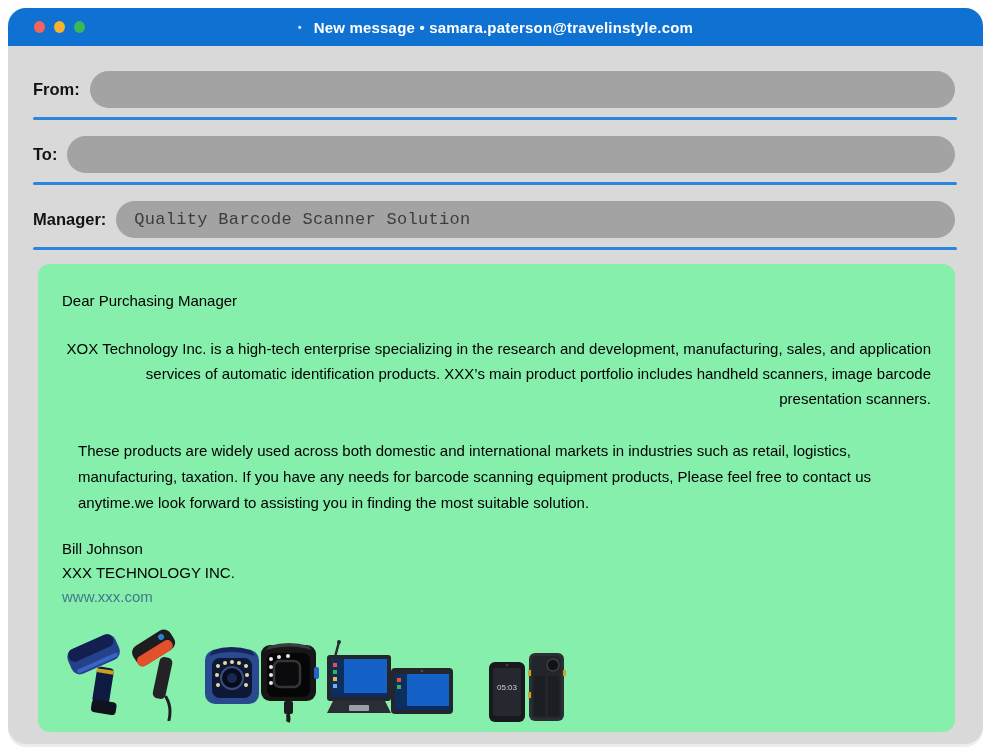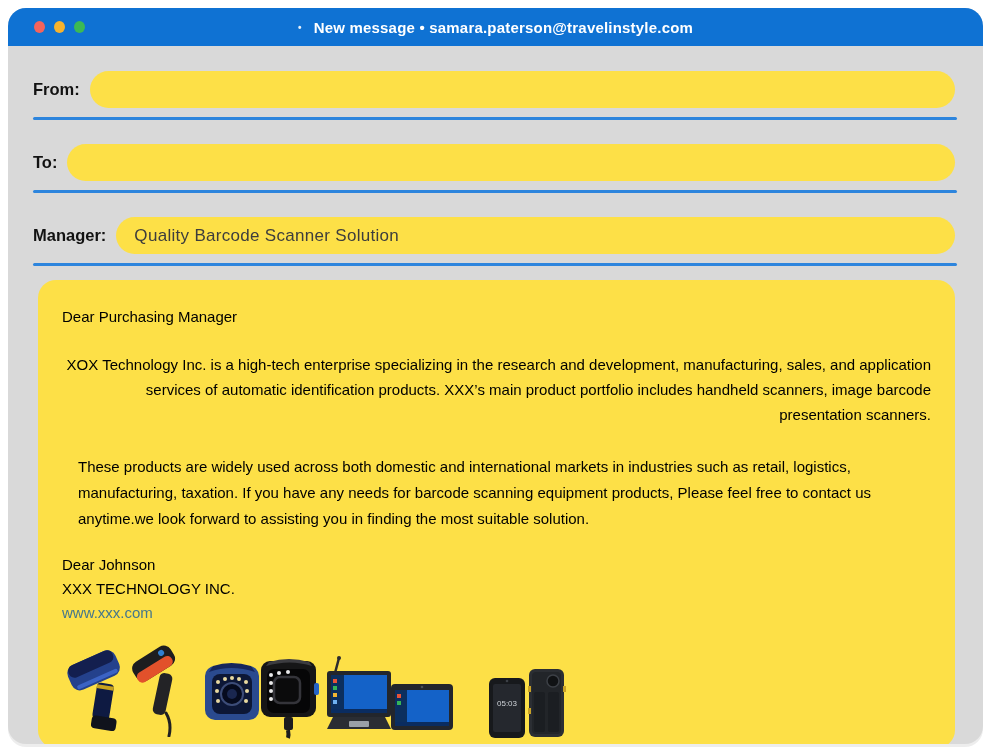--- a/index.html
+++ b/index.html
@@ -22,32 +22,32 @@
   .traffic { position: absolute; left: 26px; top: 0; bottom: 0; display: flex; align-items: center; gap: 9px; }
   .dot { width: 11px; height: 12px; border-radius: 50%; cursor: pointer; }
   .dot.red { background: #f4645c; }
   .dot.yellow { background: #f7b32e; }
   .dot.green { background: #3cb954; }
   .title-wrap { color: #fff; font-weight: bold; font-size: 15px; letter-spacing: .2px; display: flex; align-items: center; gap: 12px; }
   .title-bullet { font-size: 10px; opacity: .9; }
   
   .row { display: flex; align-items: center; height: 37px; margin: 0 28px 0 25px; }
   .row.first { margin-top: 25px; justify-content: center; }
-  .row + .row, .divider + .row { margin-top: 24px; }
+  .row + .row, .divider + .row { margin-top: 16px; }
   .field-label { font-weight: bold; font-size: 16.5px; color: #121212; margin-right: 10px; white-space: nowrap; }
   .pill-input {
-    flex: 1; height: 37px; background: #fde047; border: none; outline: none;
-    border-radius: 19px; font-family: Liberation Sans, sans-serif;
+    flex: 1; height: 37px; background: #a3a3a3; border: none; outline: none;
+    border-radius: 19px; font-family: Liberation Mono, monospace;
     font-size: 17px; color: #3d3d3d; padding: 0 18px; letter-spacing: .3px;
   }
   .divider { height: 3px; background: #2d85dd; margin: 9px 26px 0 25px; border-radius: 2px; }
   
   .card {
-    margin: 14px 28px 0 30px; height: 468px; background: #fde047;
-    border-radius: 18px; padding: 28px 24px 0 24px; overflow: hidden;
+    margin: 14px 28px 0 30px; height: 468px; background: #86efac;
+    border-radius: 12px; padding: 28px 24px 0 24px; overflow: hidden;
   }
   .card, .card p { color: #000; font-size: 15px; }
   .greeting { margin: 0 0 27px; }
   .para1 { margin: 0 0 27px; line-height: 25px; text-align: right; }
   .para2 { margin: 0 16px 21px; line-height: 26px; }
   .sig { line-height: 24px; }
   .sig-link { color: #45778c; cursor: pointer; display: inline-block; }
   
   .products { position: relative; height: 100px; margin-top: 14px; }
   .device { position: absolute; }
@@ -92,21 +92,21 @@
     <span class="field-label">Manager:</span>
     <input class="pill-input" type="text" value="Quality Barcode Scanner Solution" style="">
   </div>
   <div class="divider"></div>
 
   <div class="card">
     <p class="greeting">Dear Purchasing Manager</p>
     <p class="para1">XOX Technology Inc. is a high-tech enterprise specializing in the research and development, manufacturing, sales, and application services of automatic identification products. XXX’s main product portfolio includes handheld scanners, image barcode presentation scanners.</p>
     <p class="para2">These products are widely used across both domestic and international markets in industries such as retail, logistics, manufacturing, taxation. If you have any needs for barcode scanning equipment products, Please feel free to contact us anytime.we look forward to assisting you in finding the most suitable solution.</p>
     <div class="sig">
-      <div>Dear Johnson</div>
+      <div>Bill Johnson</div>
       <div>XXX TECHNOLOGY INC.</div>
       <a class="sig-link">www.xxx.com</a>
     </div>
 
     <div class="products">
 
       <svg class="device d1" width="72" height="92" viewBox="0 0 72 92">
         <g transform="rotate(-24 30 24)">
           <rect x="4" y="12" width="52" height="27" rx="9" fill="#24418c"></rect>
           <rect x="6" y="12" width="48" height="13" rx="6" fill="#131f4f"></rect>

